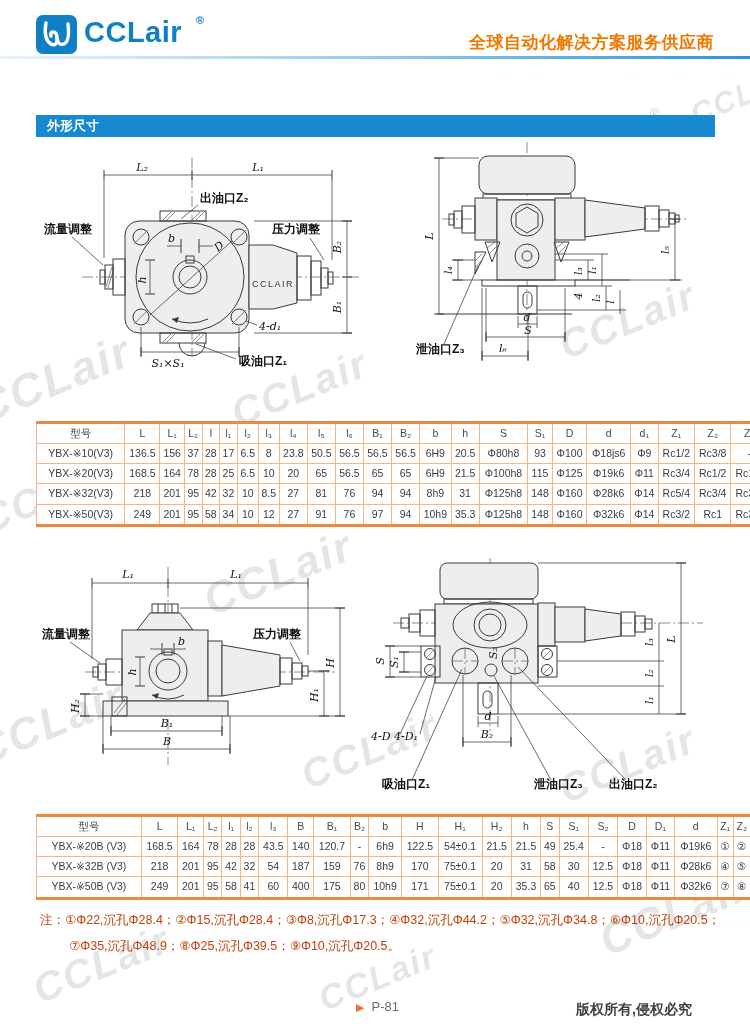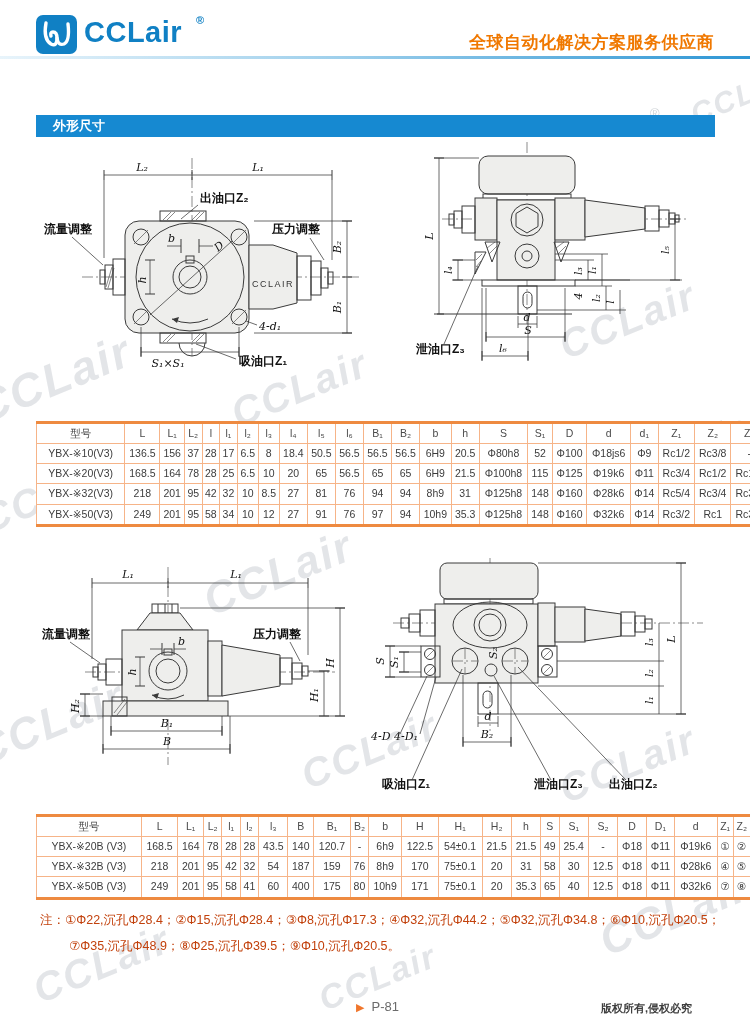--- a/index.html
+++ b/index.html
@@ -10,38 +10,38 @@
   }
   
   .logo-box{position:absolute;left:36px;top:15px;width:41px;height:39px;background:#1080c4;border-radius:7px;}
   .logo-text{position:absolute;left:84px;top:16px;font-size:29px;font-weight:bold;color:#1080c4;letter-spacing:.5px;}
   .logo-reg{position:absolute;left:196px;top:14px;font-size:11px;color:#1080c4;font-weight:bold;}
   .tagline{position:absolute;right:36px;top:31px;color:#f07800;font-weight:bold;font-size:17px;letter-spacing:.5px;}
   .header-rule{position:absolute;left:0;top:56px;width:750px;height:3px;
     background:linear-gradient(to right,#e8f4fb 0%,#9fd0ec 45%,#2e96d4 100%);}
   
   .section-bar{position:absolute;left:36px;top:115px;width:679px;height:22px;background:#1689d1;
-    color:#fff;font-size:13px;font-weight:bold;line-height:22px;padding-left:17px;box-sizing:border-box;}
+    color:#fff;font-size:13px;font-weight:bold;line-height:22px;padding-left:11px;box-sizing:border-box;}
   
   table.spec{position:absolute;left:36px;width:732px;border-collapse:collapse;table-layout:auto;
     border-top:3px solid #ee8a40;border-bottom:3px solid #ee8a40;background:#fff;}
   #table1{top:421px;}
   #table2{top:814px;}
   table.spec th,table.spec td{
     border:1px solid #f6b488;font-size:10.5px;color:#3c3c3c;text-align:center;
     padding:3px 1px;white-space:nowrap;font-weight:normal;line-height:1.25;}
   table.spec th{color:#4a4a4a;}
   table.spec td:first-child,table.spec th:first-child{padding:3px 4px;}
   
   .notes{position:absolute;left:40px;top:908px;font-size:12.5px;color:#c2410c;line-height:2.05;}
   .notes .l2{margin-left:29px;}
   
   .footer-page{position:absolute;left:356px;top:999px;font-size:13px;color:#6b6b6b;}
   .footer-page .arrow{color:#f0762c;font-size:11px;margin-right:7px;}
-  .footer-copy{position:absolute;right:58px;top:1001px;font-size:11px;color:#3f3f3f;font-weight:bold;}
+  .footer-copy{position:absolute;right:58px;top:1001px;font-size:14px;color:#3f3f3f;font-weight:bold;}
   
   .wm{position:absolute;color:rgba(145,155,165,.26);font-weight:bold;font-style:italic;
     transform:rotate(-22deg);letter-spacing:2px;pointer-events:none;white-space:nowrap;}
   .wmreg{position:absolute;color:rgba(145,155,165,.45);font-size:13px;pointer-events:none;}
   
   .draw{position:absolute;}
   .tech{stroke:#3a3a3a;fill:none;stroke-width:1;}
   .fillb{fill:#eeeeec;}
   .cl{stroke:#5a5a5a;stroke-width:.7;fill:none;stroke-dasharray:11 3 2 3;}
   .dim{stroke:#3a3a3a;stroke-width:.75;fill:none;}
@@ -491,29 +491,29 @@
   <tbody>
       <tr>
         <td>YBX-※10(V3)</td>
         <td>136.5</td>
         <td>156</td>
         <td>37</td>
         <td>28</td>
         <td>17</td>
         <td>6.5</td>
         <td>8</td>
-        <td>18.4</td>
+        <td>23.8</td>
         <td>50.5</td>
         <td>56.5</td>
         <td>56.5</td>
         <td>56.5</td>
         <td>6H9</td>
         <td>20.5</td>
         <td>Φ80h8</td>
-        <td>52</td>
+        <td>93</td>
         <td>Φ100</td>
         <td>Φ18js6</td>
         <td>Φ9</td>
         <td>Rc1/2</td>
         <td>Rc3/8</td>
         <td>-</td>
       </tr>
       <tr>
         <td>YBX-※20(V3)</td>
         <td>168.5</td>

